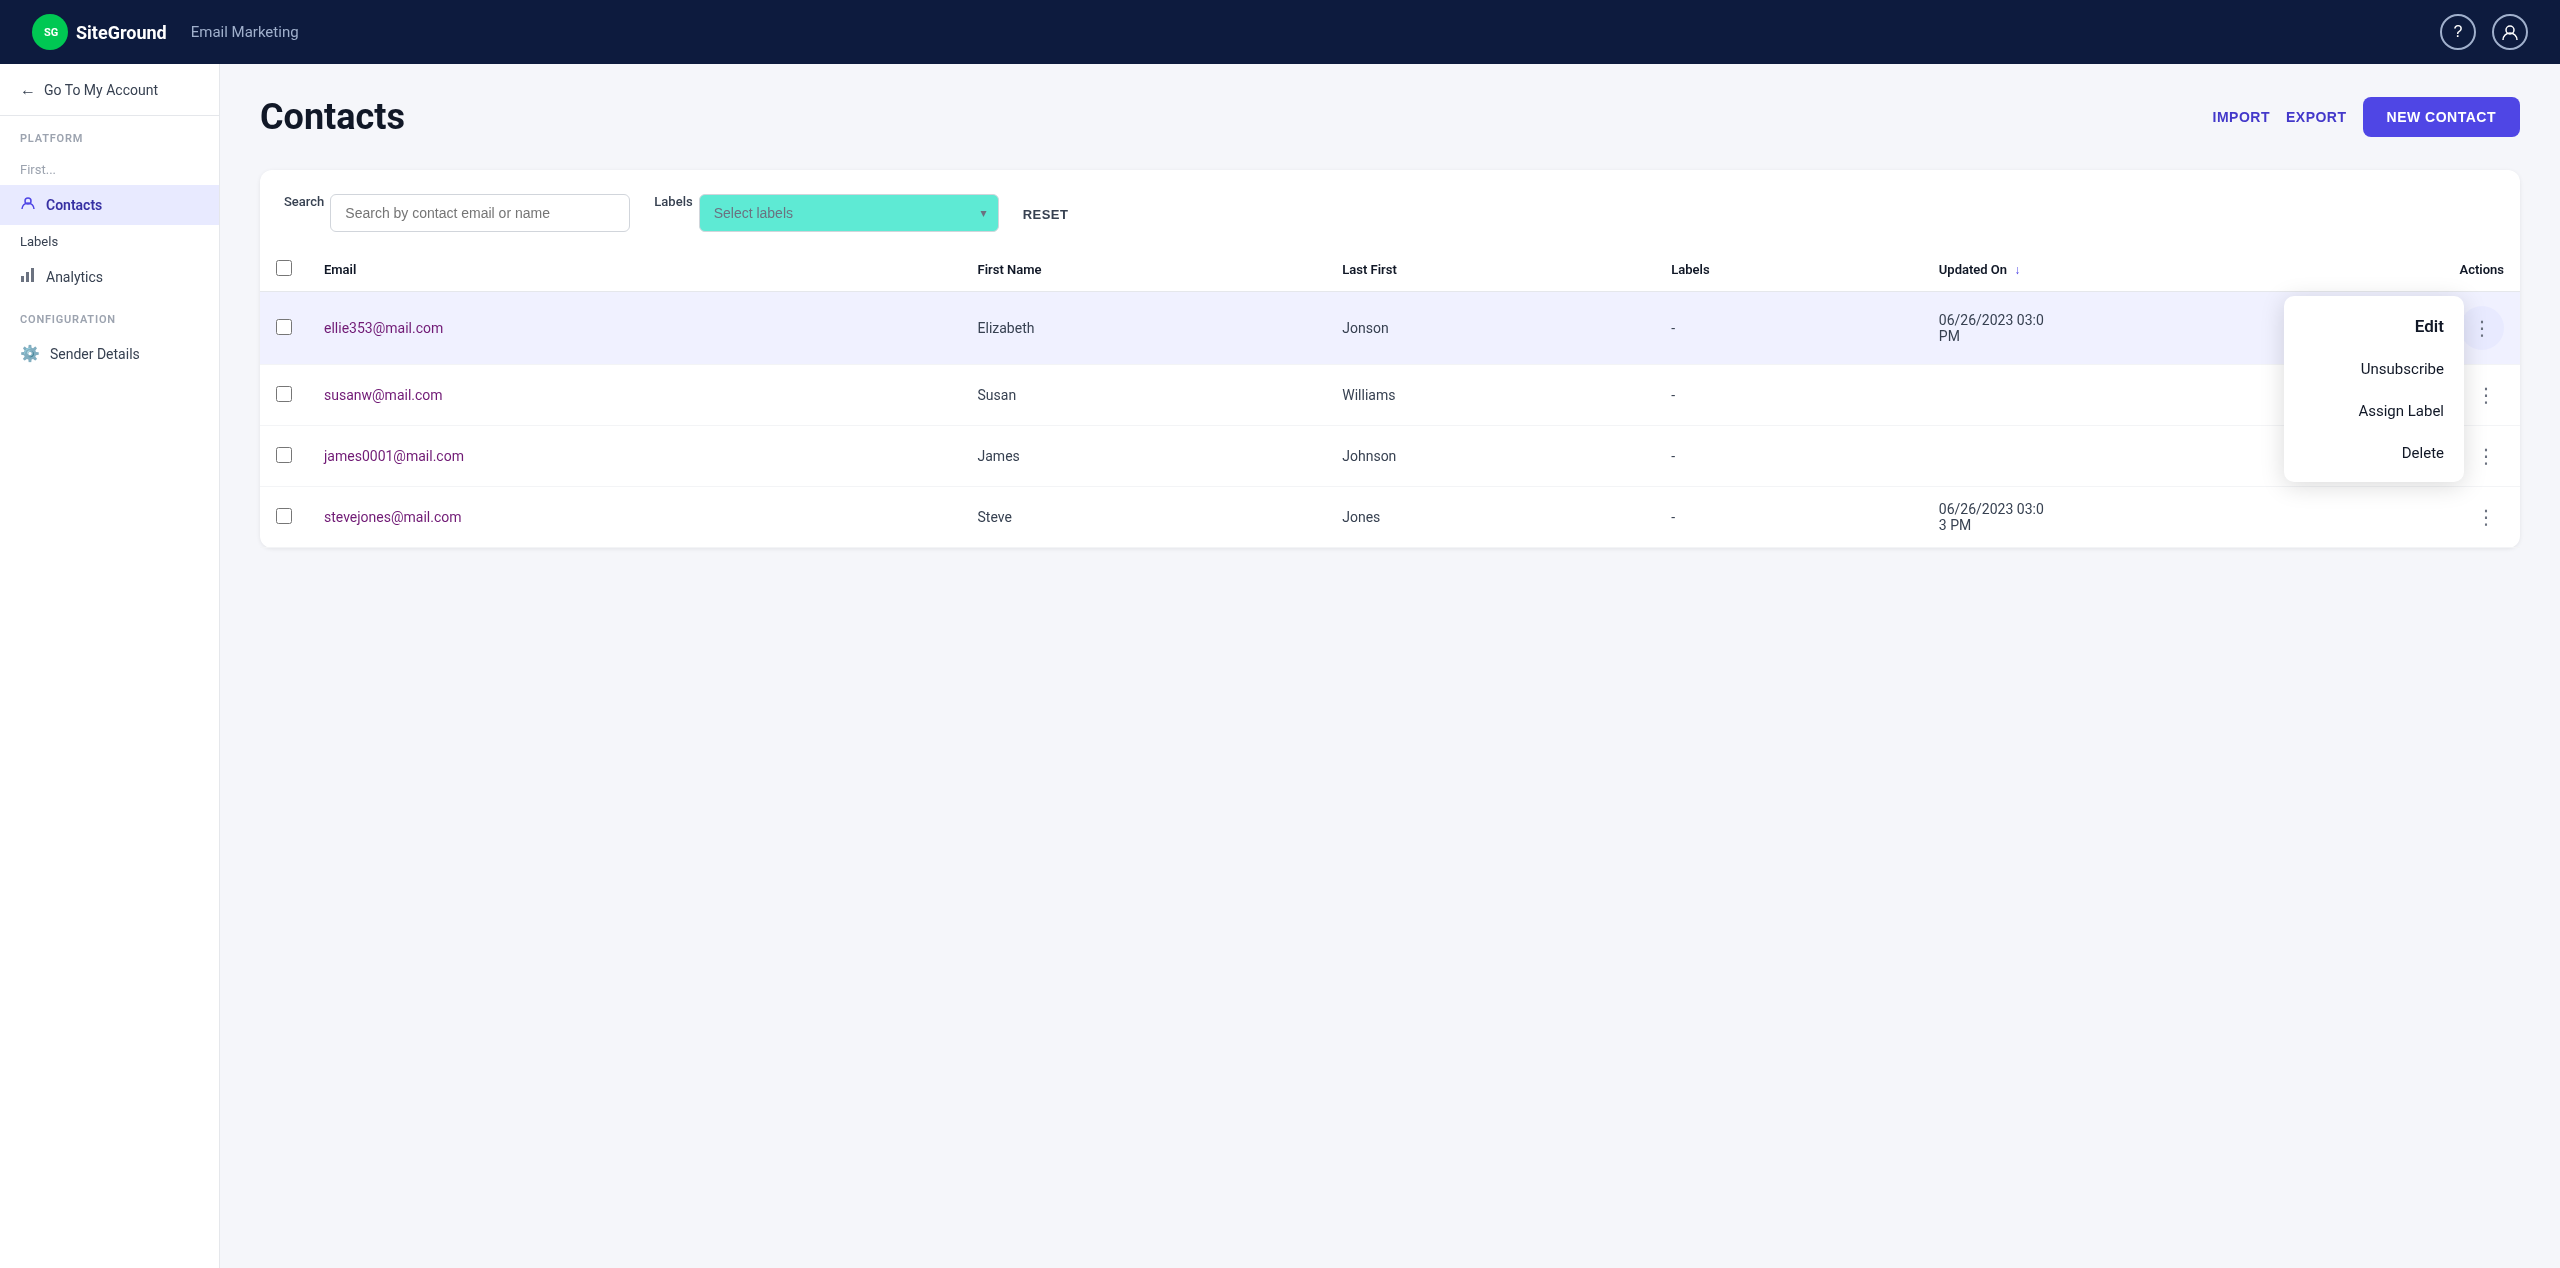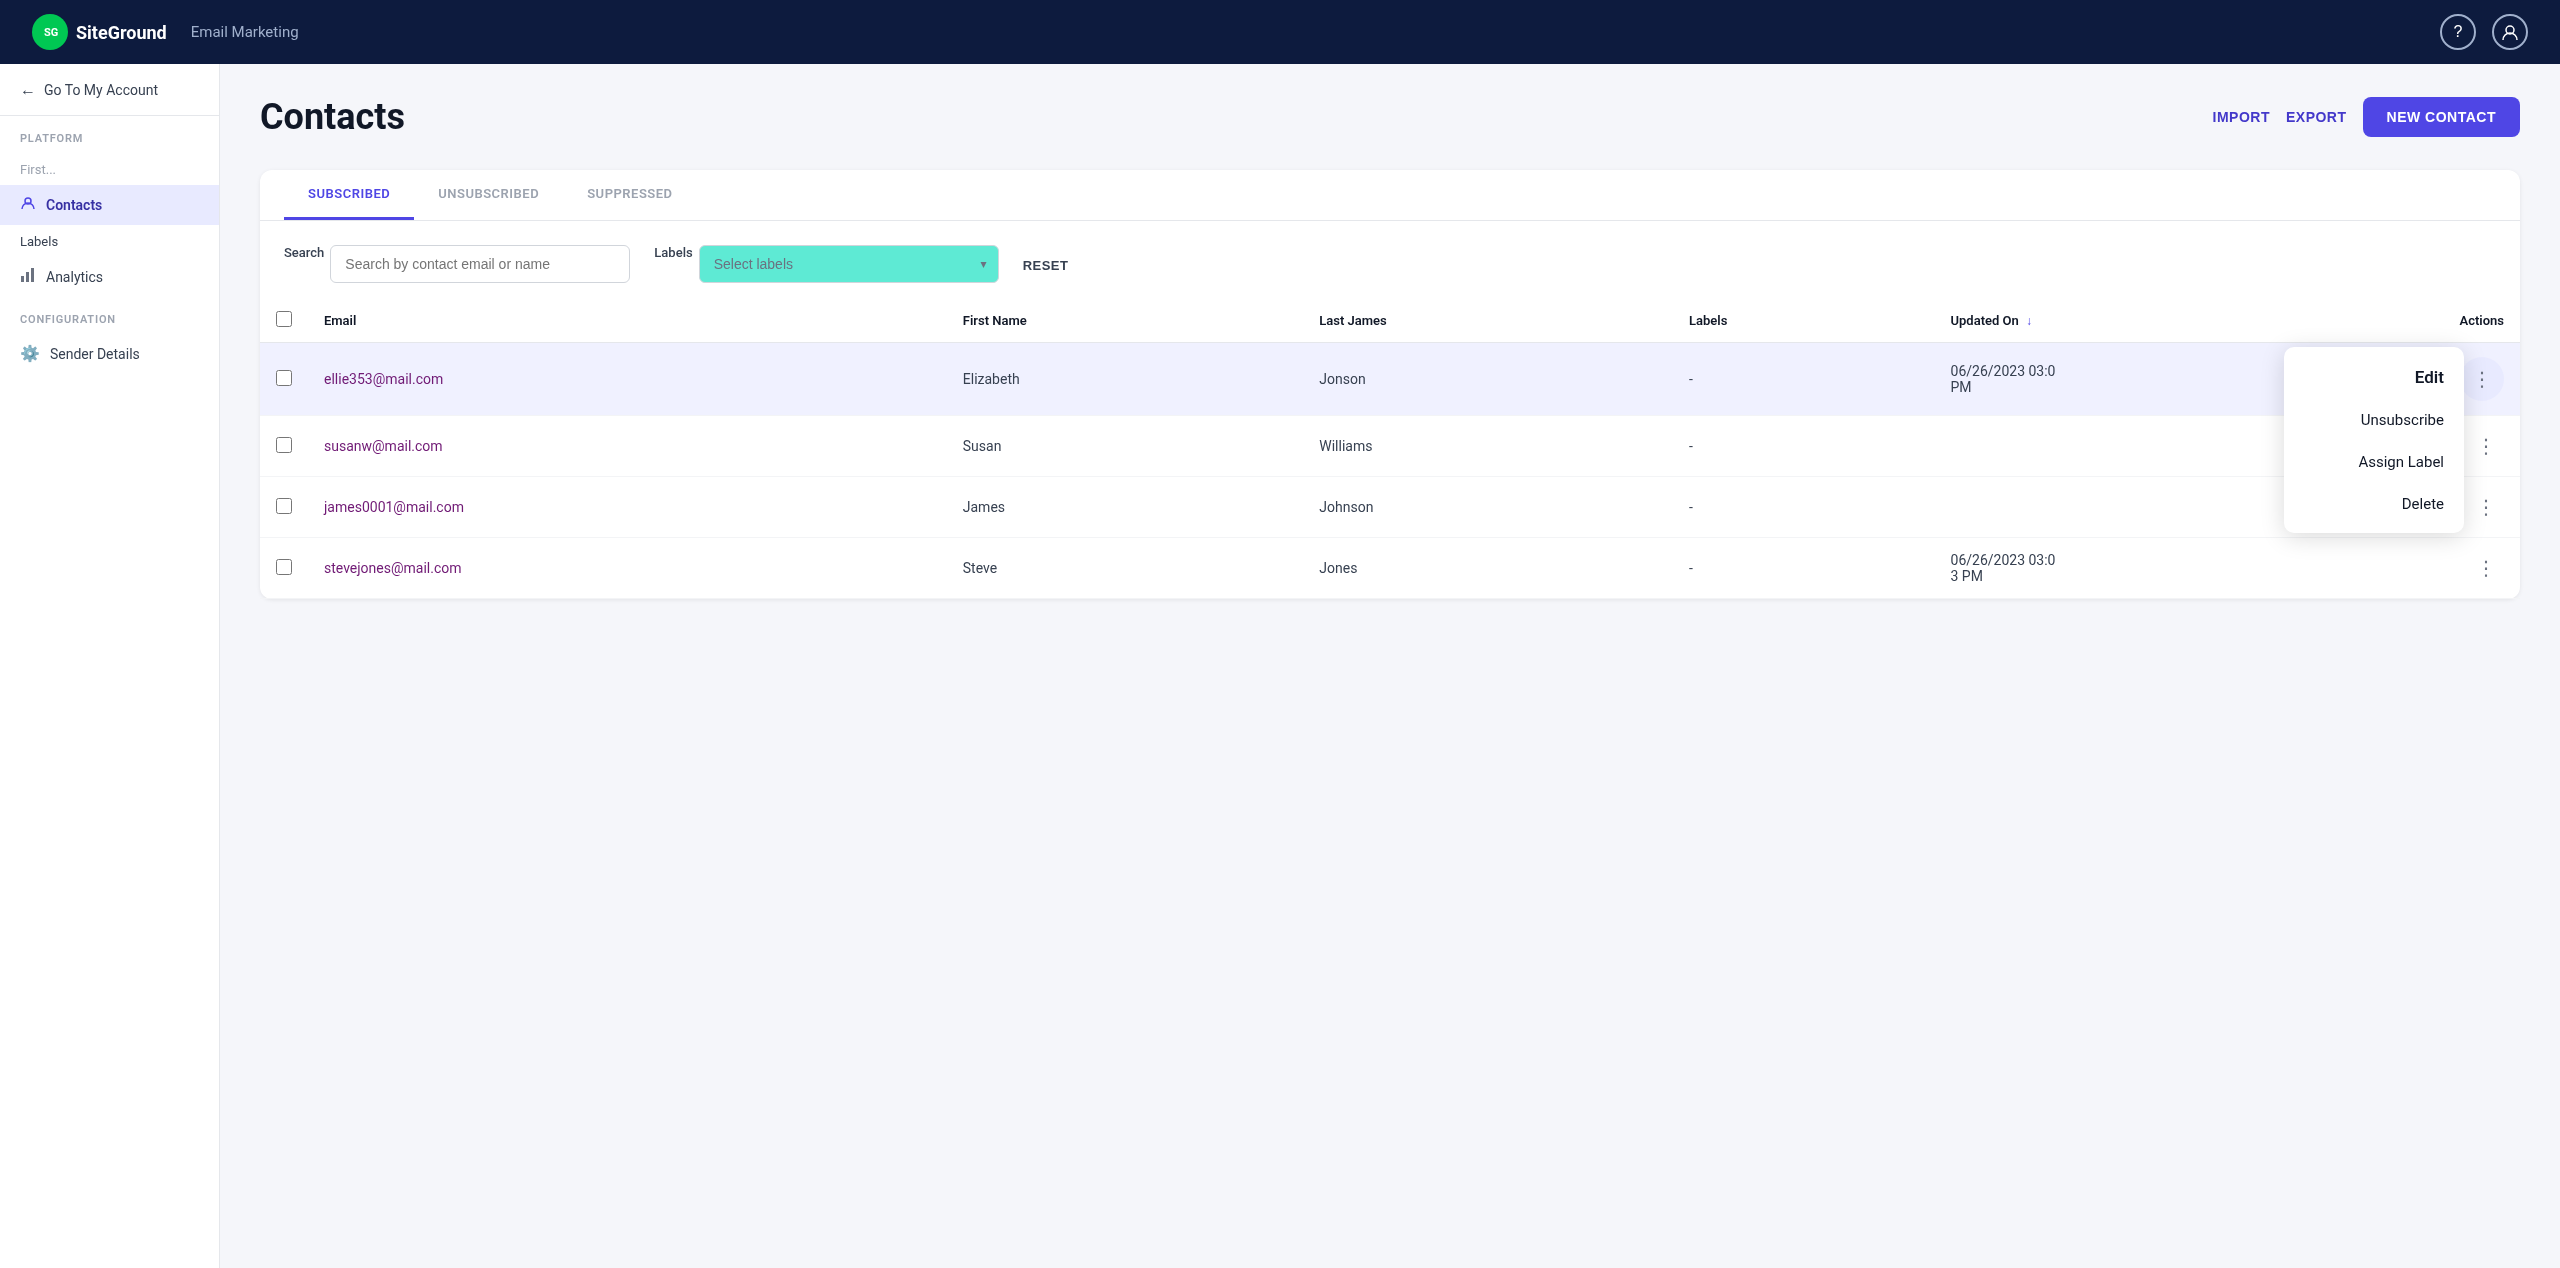--- a/index.html
+++ b/index.html
@@ -304,25 +304,20 @@
       <h1 class="page-title">Contacts</h1>
       <div class="page-actions">
         <button class="btn-text">IMPORT</button>
         <button class="btn-text">EXPORT</button>
         <button class="btn-primary">NEW CONTACT</button>
       </div>
     </div>
 
     <div class="card">
 
-      <div class="tabs">
-        <div class="tab active">SUBSCRIBED</div>
-        <div class="tab">UNSUBSCRIBED</div>
-        <div class="tab">SUPPRESSED</div>
-      </div>
 
       <div class="filters">
         <div class="filter-group">
           <label class="filter-label">Search</label>
           <input type="text" class="filter-input" placeholder="Search by contact email or name" style="">
         </div>
         <div class="filter-group">
           <label class="filter-label">Labels</label>
           <div class="filter-select-wrapper">
             <select class="filter-select">
@@ -336,21 +331,21 @@
 
       <div class="table-container">
         <table>
           <thead>
             <tr>
               <th class="checkbox-col">
                 <input type="checkbox" style="">
               </th>
               <th>Email</th>
               <th>First Name</th>
-              <th>Last James</th>
+              <th>Last First</th>
               <th>Labels</th>
               <th class="sortable">
                 Updated On
                 <span class="sort-arrow">↓</span>
               </th>
               <th class="actions-col">Actions</th>
             </tr>
           </thead>
           <tbody>
 

